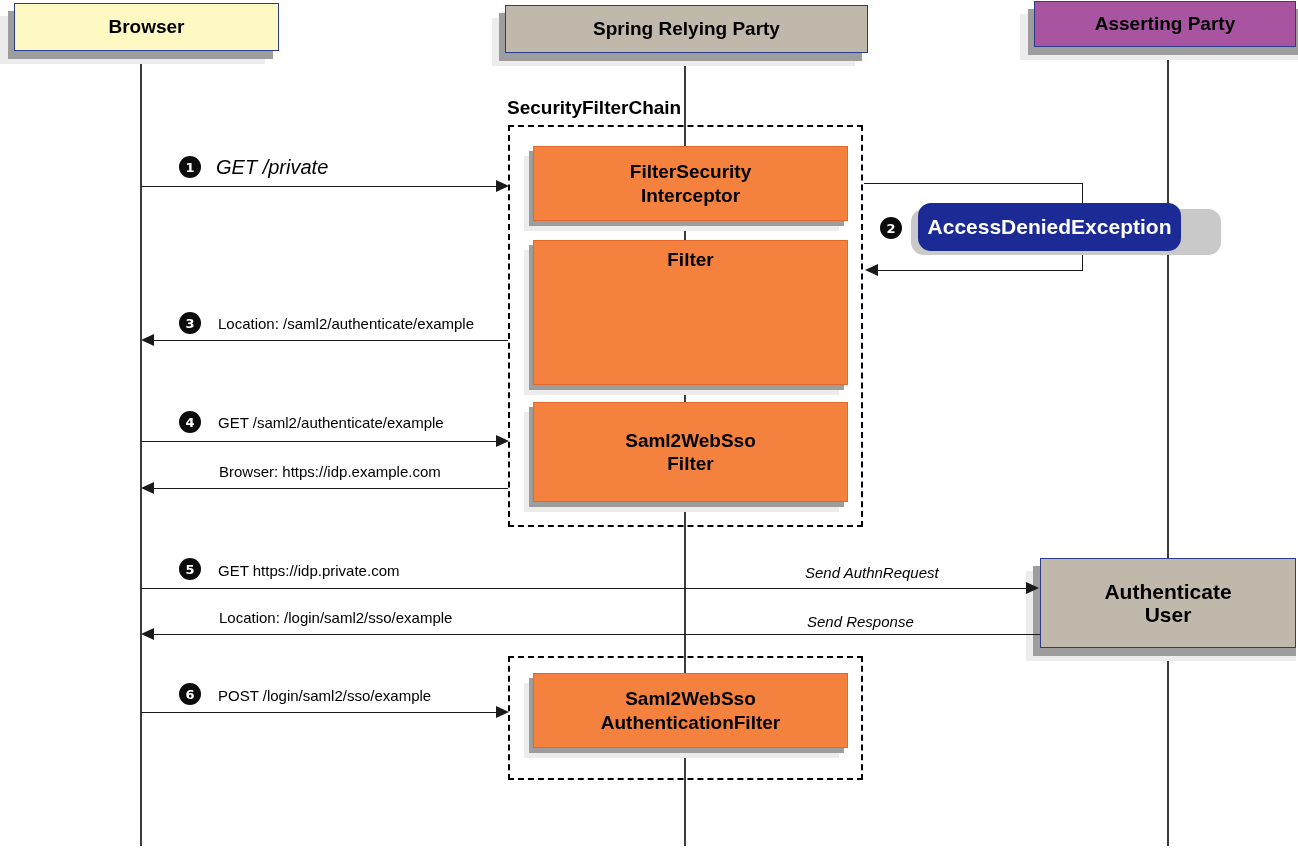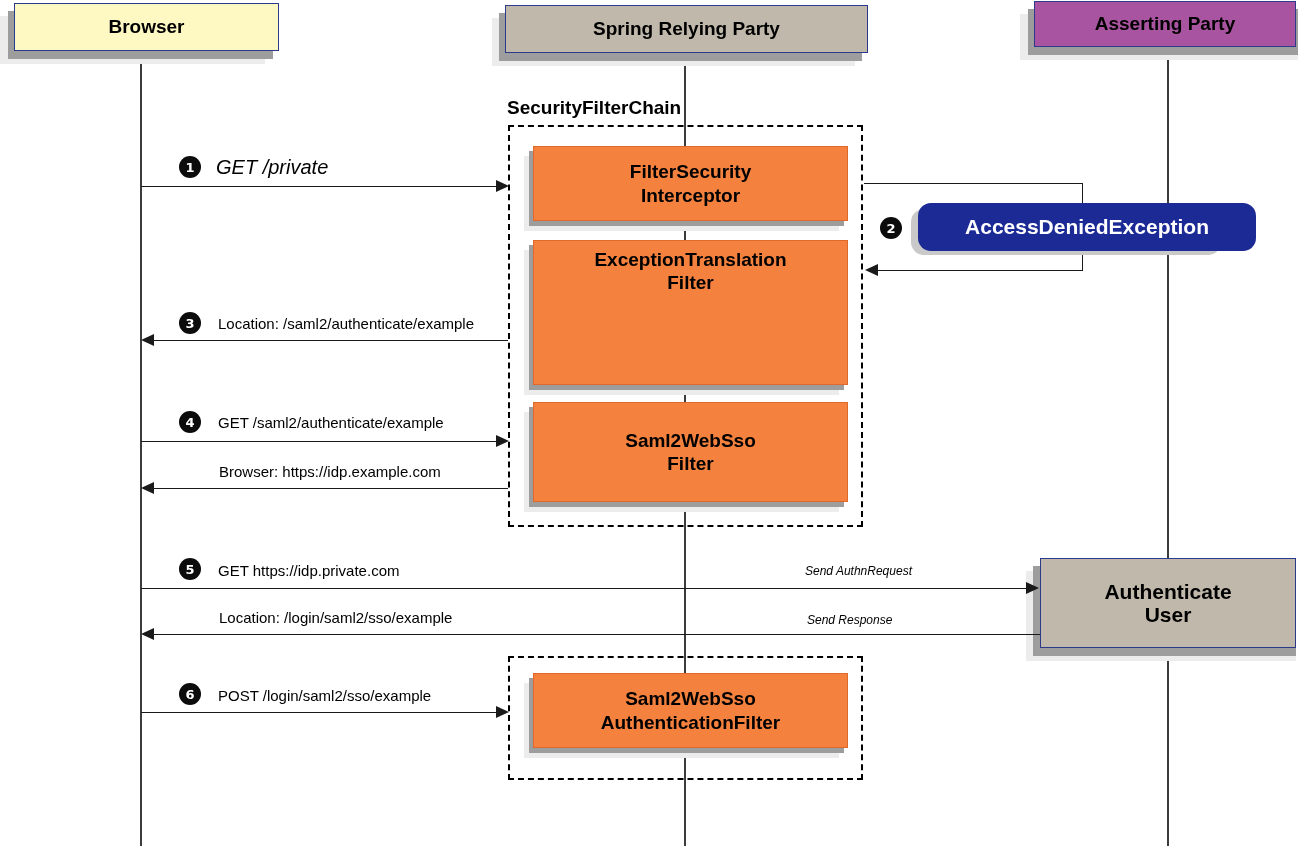--- a/index.html
+++ b/index.html
@@ -72,21 +72,21 @@
     position:absolute;width:0;height:0;z-index:8;
     border-top:6px solid transparent;border-bottom:6px solid transparent;
   }
   .arrow-r{border-left:13px solid #1a1a1a;}
   .arrow-l{border-right:13px solid #1a1a1a;}
 
   .msg-label{
     position:absolute;font-size:15px;color:#000;white-space:nowrap;z-index:9;
   }
   .msg-label.big{font-size:20px;}
-  .msg-label.ital{font-style:italic;font-size:12px;font-weight:normal;}
+  .msg-label.ital{font-style:italic;font-size:15px;font-weight:normal;}
 
   
   .badge{
     position:absolute;width:20px;height:20px;border-radius:50%;
     background:#0c0c0c;color:#fff;font-size:13px;font-weight:bold;
     display:flex;align-items:center;justify-content:center;z-index:10;
     line-height:1;font-family:"DejaVu Sans",sans-serif;
     box-shadow:0 0 0 1px #0c0c0c;
   }
 </style>
@@ -126,21 +126,20 @@
     <div>
       <div>FilterSecurity</div>
       <div>Interceptor</div>
     </div>
   </div>
 
   <div class="filter-sh2" style="left:524px;top:250px;width:315px;height:145px;"></div>
   <div class="filter-sh1" style="left:529px;top:245px;width:315px;height:145px;"></div>
   <div class="filter" style="left:533px;top:240px;width:315px;height:145px;align-items:flex-start;padding-top:7px;">
     <div>
-      <div>ExceptionTranslation</div>
       <div>Filter</div>
     </div>
   </div>
 
 
   <div class="filter-sh2" style="left:524px;top:412px;width:315px;height:100px;"></div>
   <div class="filter-sh1" style="left:529px;top:407px;width:315px;height:100px;"></div>
   <div class="filter" style="left:533px;top:402px;width:315px;height:100px;">
     <div>
       <div>Saml2WebSso</div>
@@ -171,21 +170,21 @@
   <div class="arrow-r" style="left:496px;top:180px;"></div>
   <div class="badge" style="left:180px;top:157px;">1</div>
   <div class="msg-label big" style="left:216px;top:156px;font-style:italic;">GET /private</div>
 
   <div class="msg-line" style="left:864px;top:183px;width:219px;"></div>
   <div class="msg-vline" style="left:1082px;top:183px;height:88px;"></div>
   <div class="msg-line" style="left:878px;top:270px;width:205px;"></div>
   <div class="arrow-l" style="left:865px;top:264px;"></div>
   <div class="badge" style="left:881px;top:218px;">2</div>
   <div class="pill-shadow" style="left:911px;top:209px;width:310px;height:46px;"></div>
-  <div class="pill" style="left:918px;top:203px;width:338px;height:48px;">
+  <div class="pill" style="left:918px;top:203px;width:263px;height:48px;">
     <span>AccessDeniedException</span>
   </div>
 
   <div class="msg-line" style="left:154px;top:340px;width:354px;"></div>
   <div class="arrow-l" style="left:141px;top:334px;"></div>
   <div class="badge" style="left:180px;top:313px;">3</div>
   <div class="msg-label" style="left:218px;top:315px;">Location: /saml2/authenticate/example</div>
 
   <div class="msg-line" style="left:141px;top:441px;width:356px;"></div>
   <div class="arrow-r" style="left:496px;top:435px;"></div>

